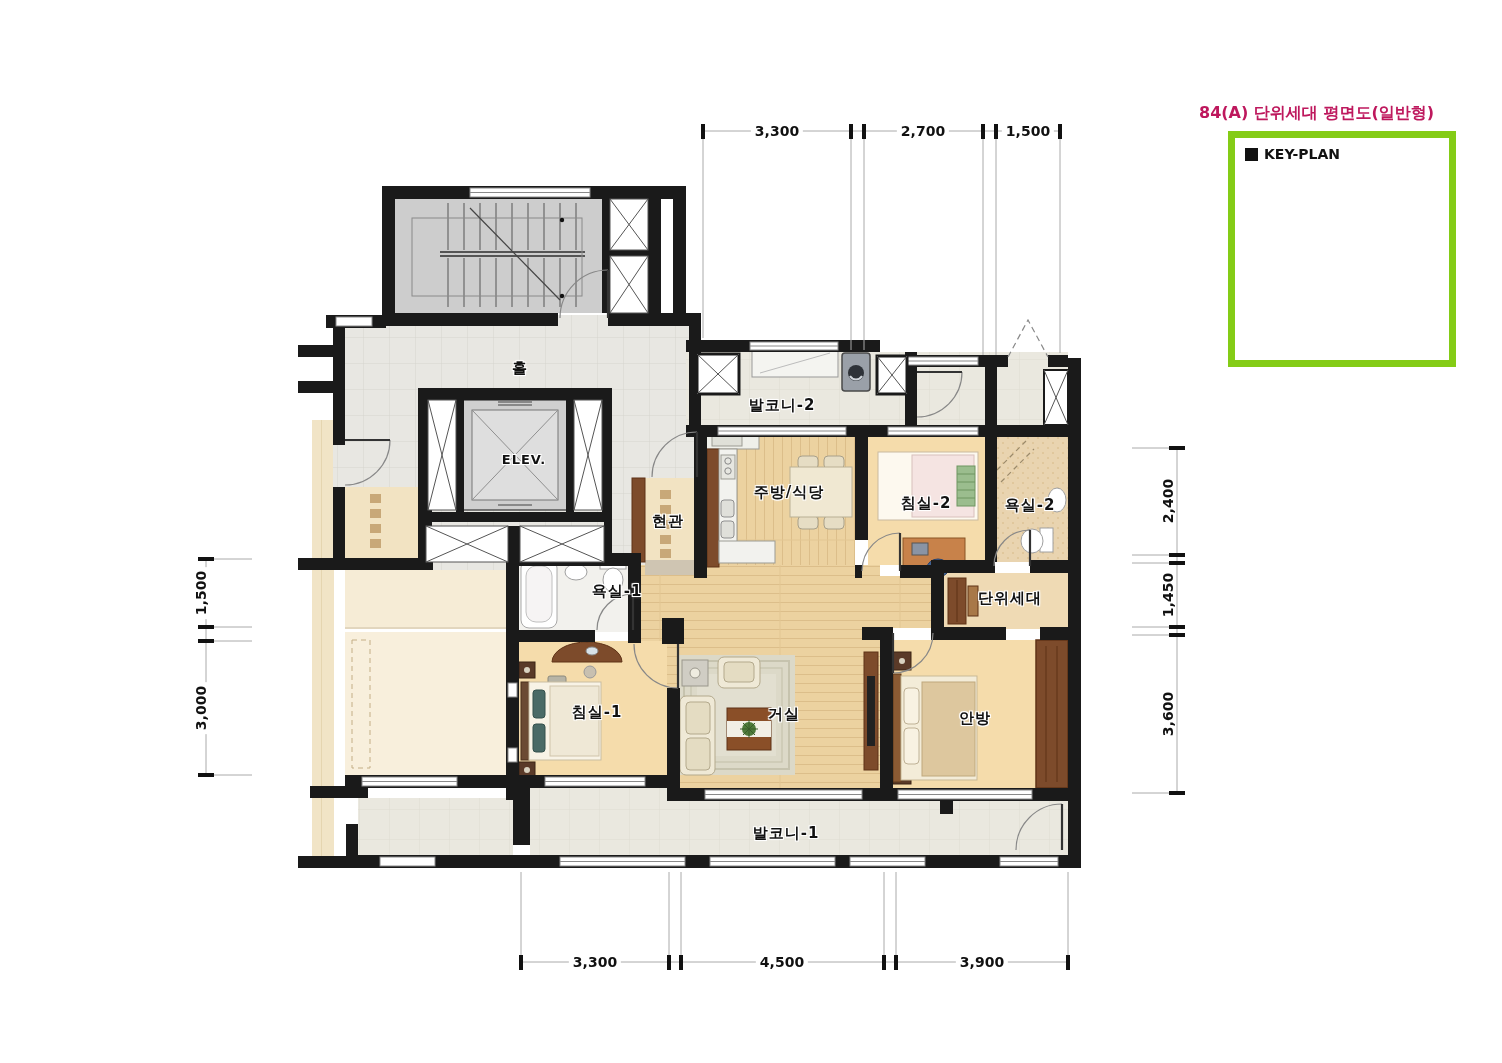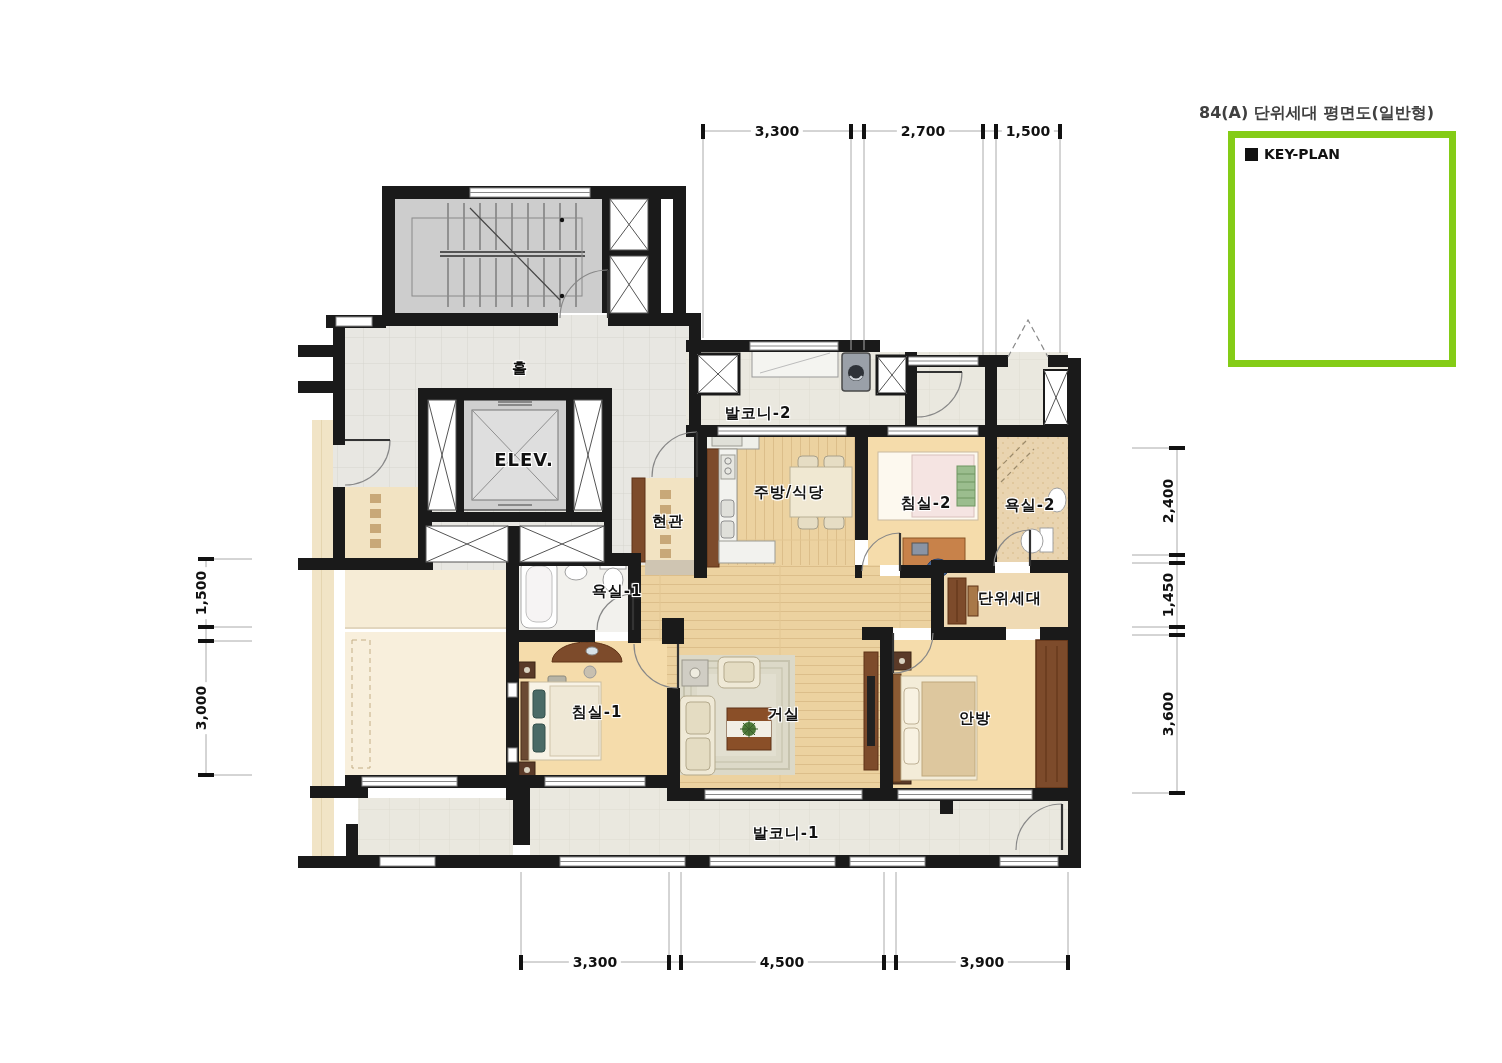--- a/index.html
+++ b/index.html
@@ -2,25 +2,25 @@
 <html><head>
 <meta charset="utf-8">
 <style>
   html,body{margin:0;padding:0;background:#fff;}
   #stage{position:relative;width:1502px;height:1063px;background:#ffffff;overflow:hidden;
          font-family:"DejaVu Sans","Liberation Sans",sans-serif;}
   #plan-svg{position:absolute;left:0;top:0;}
   .rlabel{position:absolute;transform:translate(-50%,-50%);font-weight:bold;font-size:15px;color:#111;
           white-space:nowrap;letter-spacing:1px;
           text-shadow:-1px -1px 0 #fff,1px -1px 0 #fff,-1px 1px 0 #fff,1px 1px 0 #fff,0 0 3px #fff;}
-  .rlabel.small{font-size:18px;letter-spacing:0;}
+  .rlabel.small{font-size:13px;letter-spacing:0;}
   .dim{position:absolute;transform:translate(-50%,-50%);font-weight:bold;font-size:14px;color:#111;
        background:#fff;padding:0 4px;white-space:nowrap;}
   .dim.rot{transform:translate(-50%,-50%) rotate(-90deg);}
-  #plan-title{position:absolute;left:1199px;top:103px;width:230px;font-weight:bold;font-size:16px;color:#404040;white-space:nowrap;}
+  #plan-title{position:absolute;left:1199px;top:103px;width:230px;font-weight:bold;font-size:16px;color:#be185d;white-space:nowrap;}
   #keyplan-box{position:absolute;left:1228px;top:131px;width:214px;height:222px;border:7px solid #84cc16;background:#fff;}
   #keyplan-head{position:absolute;left:10px;top:8px;display:flex;align-items:center;gap:6px;
                 font-weight:bold;font-size:14px;color:#111;}
   #keyplan-head .sq{display:inline-block;width:13px;height:13px;background:#111;}
 </style>
 </head>
 <body>
 
 <div id="stage">
 
@@ -432,21 +432,21 @@
 <div id="keyplan-box">
   <div id="keyplan-head">
     <span class="sq"></span>
     <span>KEY-PLAN</span>
   </div>
 </div>
 
 <div class="rlabel" style="left:520px;top:368px;">홀</div>
 <div class="rlabel small" style="left:524px;top:459px;letter-spacing:1px;">ELEV.</div>
 <div class="rlabel" style="left:668px;top:521px;">현관</div>
-<div class="rlabel" style="left:758px;top:405px;margin-top:8px;">발코니-2</div>
+<div class="rlabel" style="left:782px;top:405px;">발코니-2</div>
 <div class="rlabel" style="left:789px;top:492px;">주방/식당</div>
 <div class="rlabel" style="left:926px;top:503px;">침실-2</div>
 <div class="rlabel" style="left:1030px;top:505px;">욕실-2</div>
 <div class="rlabel" style="left:1010px;top:598px;">단위세대</div>
 <div class="rlabel" style="left:617px;top:591px;">욕실-1</div>
 <div class="rlabel" style="left:597px;top:712px;">침실-1</div>
 <div class="rlabel" style="left:784px;top:714px;">거실</div>
 <div class="rlabel" style="left:975px;top:718px;font-family:Liberation Serif, serif;">안방</div>
 <div class="rlabel" style="left:786px;top:833px;text-align:right;">발코니-1</div>
 

